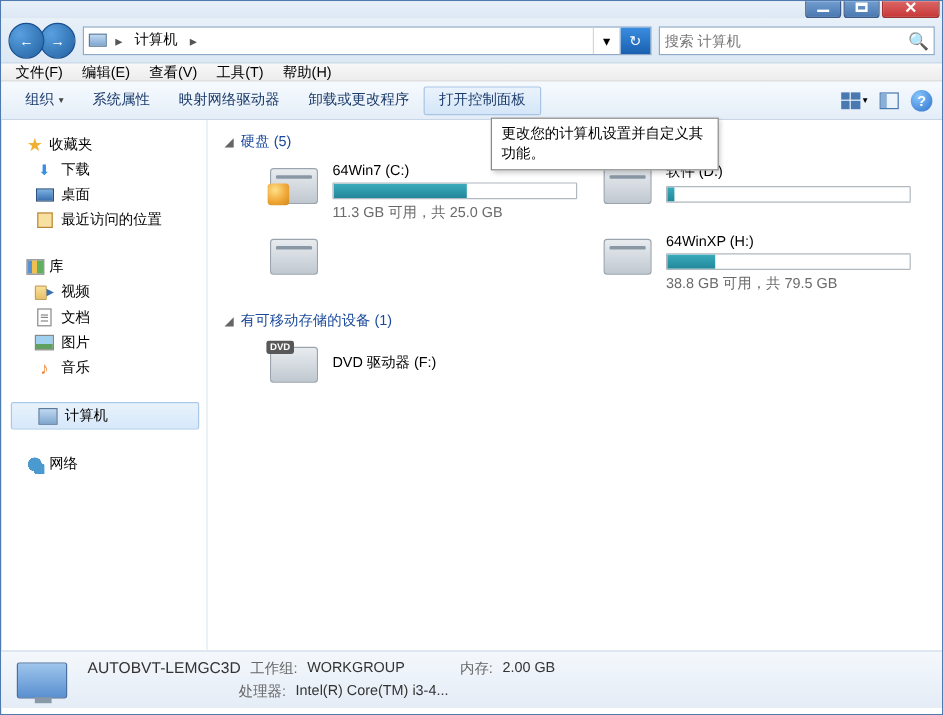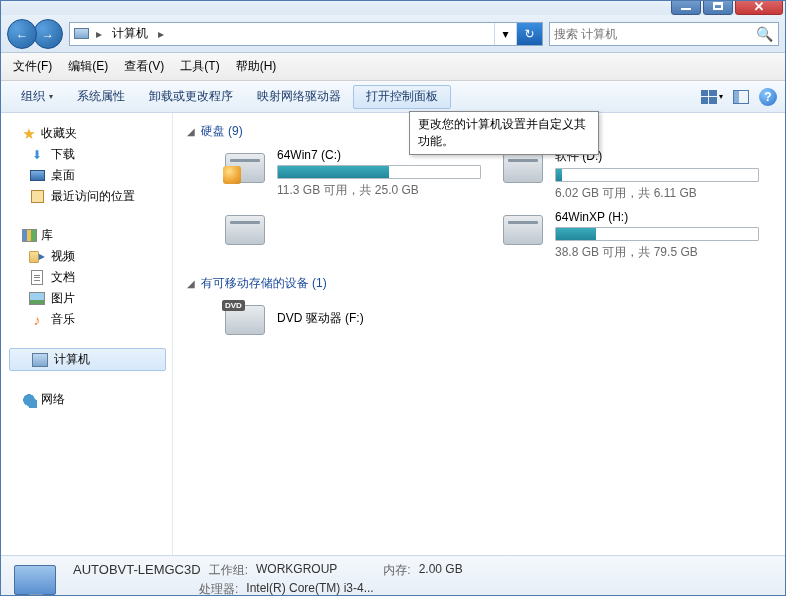--- a/index.html
+++ b/index.html
@@ -25,21 +25,21 @@
 .crumb { padding: 0 6px; height: 100%; display: flex; align-items: center; border-right: 0; }
 .crumb-arrow { padding: 0 4px; color: #555; }
 .addr-flex { flex: 1; }
 .addr-drop { width: 22px; display: flex; align-items: center; justify-content: center; border-left: 1px solid #cad8e8; height: 100%; }
 .addr-refresh { width: 26px; display: flex; align-items: center; justify-content: center; border-left: 1px solid #cad8e8; height: 100%; background: linear-gradient(to bottom,#3a8de0,#1a60b0); color:#fff; }
 .searchbar { width: 230px; height: 24px; background: #fff; border: 1px solid #8faac8; display: flex; align-items: center; padding: 0 4px; }
 .searchbar input { border: none; outline: none; flex: 1; color: #888; }
 .search-icon { color: #4a78b0; font-size: 14px; }
 
 
-.menubar { height: 28px; background: linear-gradient(to bottom, #f8f8f8, #ececec); border-bottom: 1px solid #d0d0d0; display: flex; align-items: center; padding: 0 4px; }
+.menubar { height: 15px; background: linear-gradient(to bottom, #f8f8f8, #ececec); border-bottom: 1px solid #d0d0d0; display: flex; align-items: center; padding: 0 4px; }
 .menuitem { padding: 0 8px; height: 100%; display: flex; align-items: center; }
 
 
 .toolbar { height: 32px; background: linear-gradient(to bottom, #f6fafe, #e4eef8); border-bottom: 1px solid #c8d6e8; display: flex; align-items: center; padding: 0 8px; position: relative; }
 .tool { padding: 0 12px; height: 24px; display: flex; align-items: center; color: #1a3a6a; }
 .tool-drop::after { content: "▾"; margin-left: 4px; font-size: 8px; color: #444; }
 .tool-active { background: linear-gradient(to bottom, #eaf3fc, #d4e6f8); border: 1px solid #a8c4e4; border-radius: 2px; }
 .tool-spacer { flex: 1; }
 .tool-icons { display: flex; gap: 10px; align-items: center; }
 .tool-iconbtn { display: flex; align-items: center; gap: 2px; }
@@ -157,22 +157,22 @@
   <div class="menuitem">文件(F)</div>
   <div class="menuitem">编辑(E)</div>
   <div class="menuitem">查看(V)</div>
   <div class="menuitem">工具(T)</div>
   <div class="menuitem">帮助(H)</div>
 </div>
 
 <div class="toolbar">
   <div class="tool tool-drop">组织</div>
   <div class="tool">系统属性</div>
+  <div class="tool">映射网络驱动器</div>
   <div class="tool">卸载或更改程序</div>
-  <div class="tool">映射网络驱动器</div>
   <div class="tool tool-active">打开控制面板</div>
   <div class="tool-spacer"></div>
   <div class="tool-icons">
     <div class="tool-iconbtn">
       <div class="grid-icon">
           <span></span>
           <span></span>
           <span></span>
           <span></span>
         </div>
@@ -265,21 +265,21 @@
             <span class="ico-network"></span>
           </span>
         <span>网络</span>
       </div>
     </div>
   </div>
 
   <div class="content">
     <div class="section-head">
       <span class="tri">◢</span>
-      <span>硬盘 (9)</span>
+      <span>硬盘 (5)</span>
     </div>
     <div class="drives">
       <div class="drive">
         <div class="drive-icon">
             <div class="hdd-icon sys"></div>
           </div>
         <div class="drive-info">
           <div class="drive-name">64Win7  (C:)</div>
           <div class="drive-bar">
               <div class="drive-fill" style="width:55%"></div>
@@ -289,21 +289,20 @@
       </div>
       <div class="drive">
         <div class="drive-icon">
             <div class="hdd-icon"></div>
           </div>
         <div class="drive-info">
           <div class="drive-name">软件 (D:)</div>
           <div class="drive-bar">
               <div class="drive-fill" style="width:3%"></div>
             </div>
-          <div class="drive-stats">6.02 GB 可用，共 6.11 GB</div>
         </div>
       </div>
       <div class="drive">
         <div class="drive-icon">
             <div class="hdd-icon"></div>
           </div>
       </div>
       <div class="drive">
         <div class="drive-icon">
             <div class="hdd-icon"></div>

